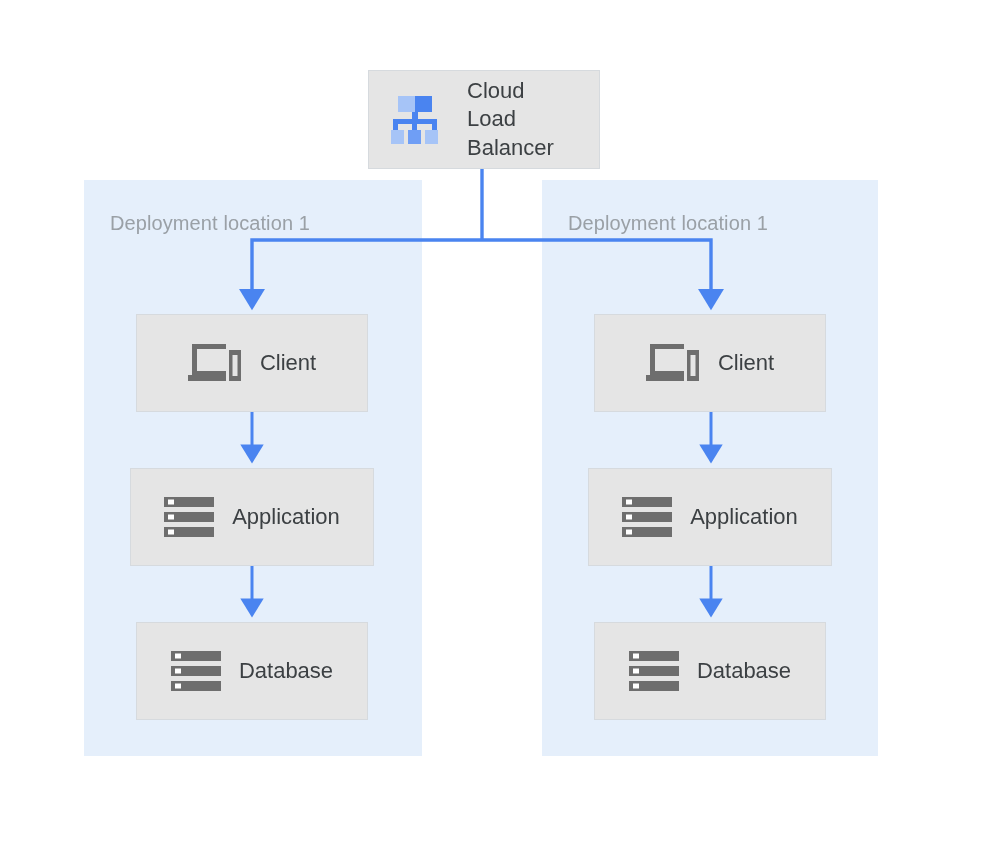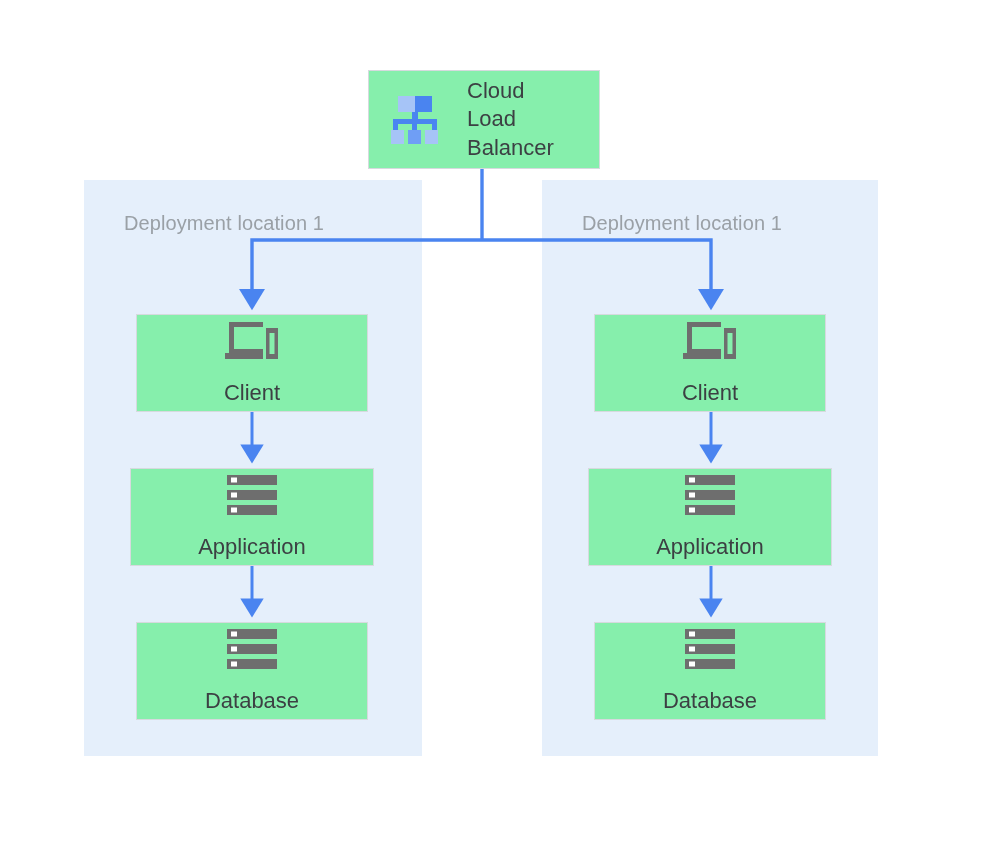--- a/index.html
+++ b/index.html
@@ -22,31 +22,31 @@
   .zone {
     position: absolute;
     background: #e5effb;
   }
   #zone-1 { left: 84px;  top: 180px; width: 338px; height: 576px; }
   #zone-2 { left: 542px; top: 180px; width: 336px; height: 576px; }
 
   .zone-label {
     position: absolute;
     top: 32px;
-    left: 40px;
+    left: 26px;
     font-size: 20px;
     color: #9aa0a6;
     letter-spacing: 0.1px;
     white-space: nowrap;
   }
 
   
   .node {
     position: absolute;
-    background: #86efac;
+    background: #e5e5e5;
     border: 1px solid #d6dade;
     box-sizing: border-box;
     display: flex;
     align-items: center;
     justify-content: center;
     gap: 18px;
   }
   .node-label {
     font-size: 22px;
     color: #3c4043;
@@ -69,21 +69,20 @@
     white-space: normal;
     line-height: 1.28;
     width: 110px;
     color: #3c4043;
   }
 
   
   .tier {
     width: 232px;
     height: 98px;
-    flex-direction: column;
   }
   #c1 { left: 136px; top: 314px; }
   #a1 { left: 130px; top: 468px; width: 244px; }
   #d1 { left: 136px; top: 622px; }
   #c2 { left: 594px; top: 314px; }
   #a2 { left: 588px; top: 468px; width: 244px; }
   #d2 { left: 594px; top: 622px; }
 
   
   #wires {

